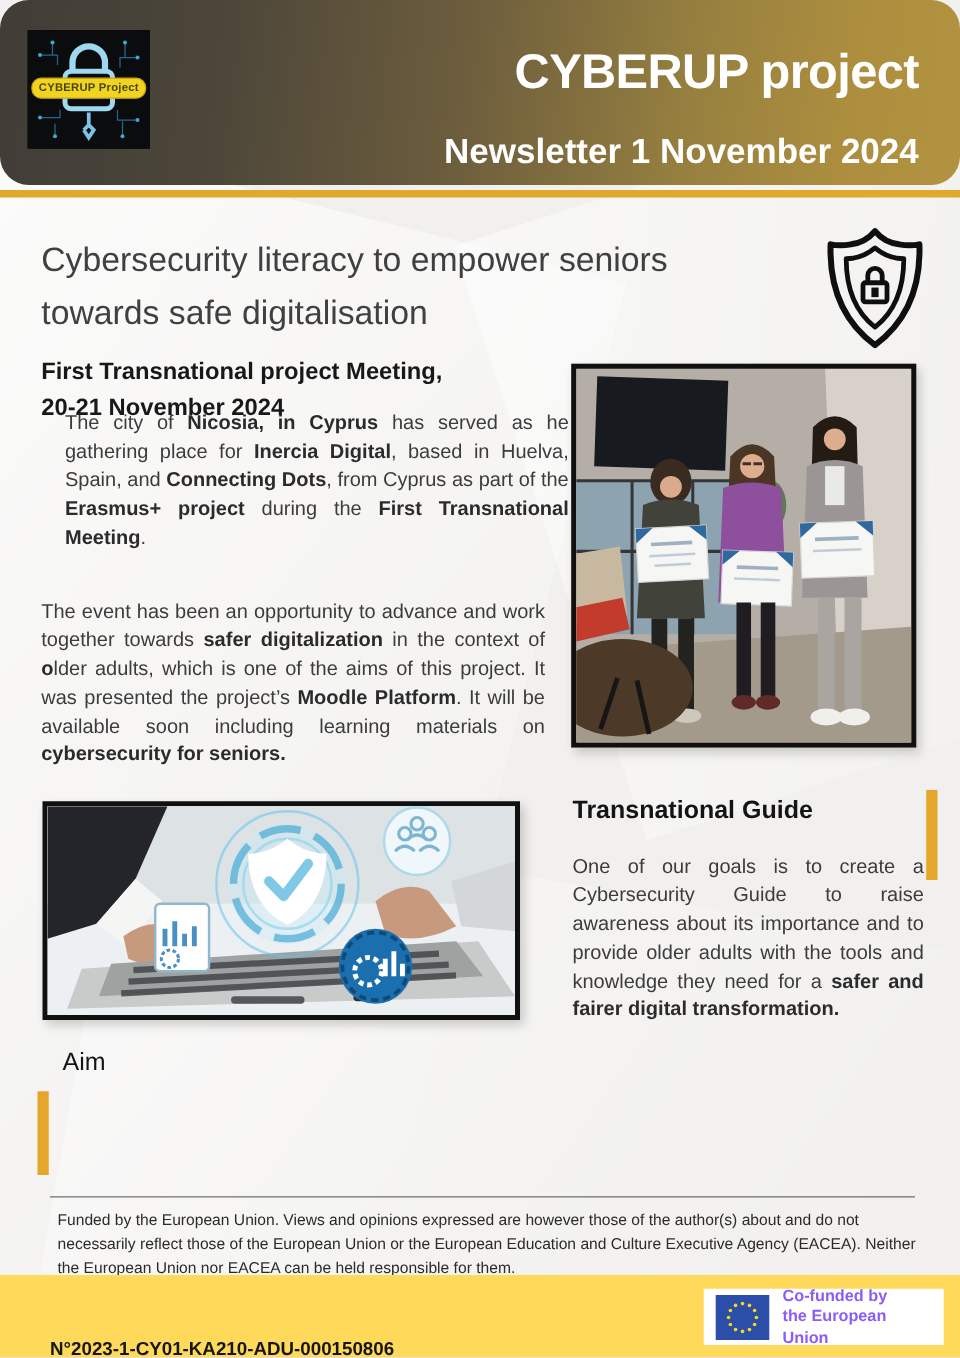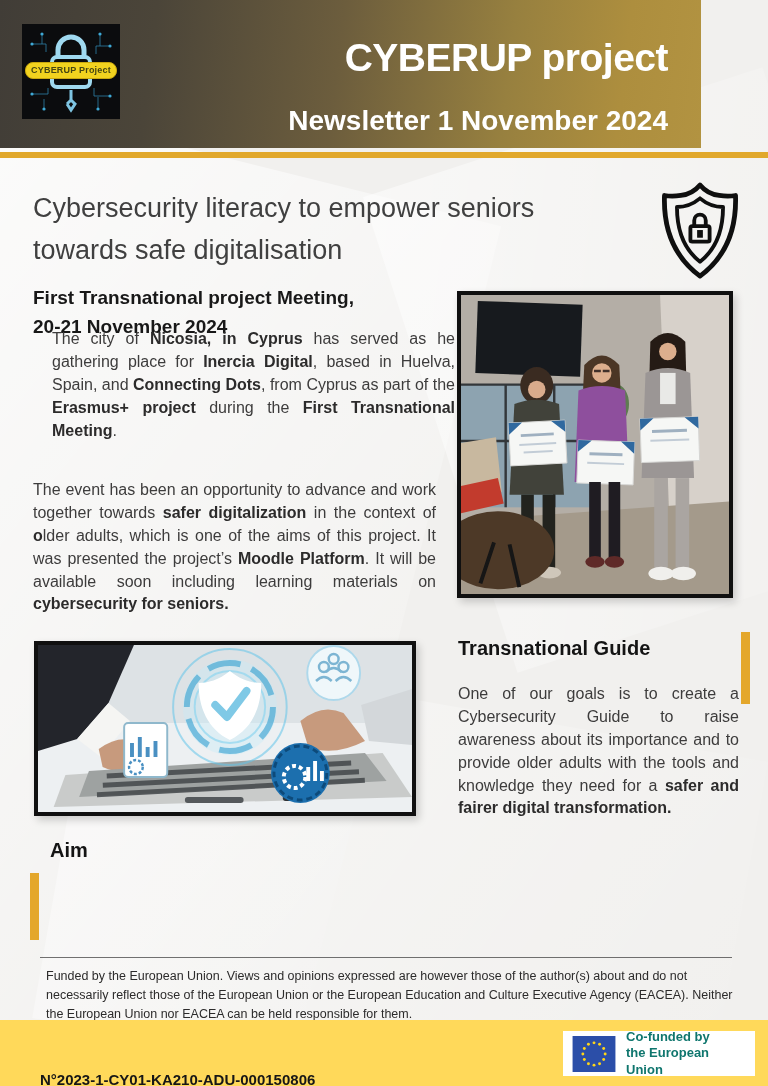--- a/index.html
+++ b/index.html
@@ -10,22 +10,23 @@
     font-family:"Liberation Sans", sans-serif; color:#3d3c3c;
   }
   
   .sheen { position:absolute; background:linear-gradient(115deg, rgba(255,255,255,0.75), rgba(255,255,255,0)); pointer-events:none; }
   .sheen.s1 { left:-120px; top:150px; width:520px; height:900px; transform:rotate(14deg); }
   .sheen.s2 { left:430px; top:120px; width:420px; height:500px; transform:rotate(-18deg); opacity:.7; }
   .sheen.s3 { left:60px; top:700px; width:680px; height:380px; transform:rotate(10deg); opacity:.6; }
 
   
   .header {
-    position:absolute; left:0; top:0; width:701px; height:148px;
+    position:absolute; left:0; top:0; width:768px; height:148px;
     background:linear-gradient(97deg, #413d37 0%, #4b4539 22%, #6c5d3d 48%, #97803f 72%, #ad8e3e 88%, #b29341 100%);
+    border-radius:23px;
   }
   .gold-stripe { position:absolute; left:0; top:152px; width:768px; height:6px; background:#e1a82c; }
   .logo-box {
     position:absolute; left:22px; top:24px; width:98px; height:95px;
     background:#0b0c0e; display:flex; align-items:center; justify-content:center;
   }
   .logo-pill {
     position:absolute; left:3px; top:38px; width:92px; height:17px;
     background:#f2d31f; border:1px solid #caa80e; border-radius:8px;
     font-size:9px; font-weight:bold; color:#474712; text-align:center; line-height:15px;
@@ -52,36 +53,36 @@
 
   .photo-frame { position:absolute; border:4px solid #101010; background:#b7b1a9; box-shadow:3px 4px 8px rgba(0,0,0,0.18); }
   .meeting-photo { left:457px; top:291px; width:276px; height:307px; }
   .laptop-photo  { left:34px;  top:641px; width:382px; height:175px; background:#eceff1; }
   .photo-frame svg { display:block; width:100%; height:100%; }
 
   .guide-heading { position:absolute; left:458px; top:637px; font-size:20px; font-weight:bold; color:#141414; }
   .guide-bar { position:absolute; left:741px; top:632px; width:9px; height:72px; background:#e4a72b; }
   .guide-par { position:absolute; left:458px; top:683px; width:281px; }
 
-  .aim-heading { position:absolute; left:50px; top:839px; font-size:20px; font-weight:bold; color:#141414; }
+  .aim-heading { position:absolute; left:50px; top:839px; font-size:20px; font-weight:normal; color:#141414; }
   .aim-bar { position:absolute; left:30px; top:873px; width:9px; height:67px; background:#e4a72b; }
   .aim-par { position:absolute; left:48px; top:876px; width:706px; font-size:15.5px; line-height:1.95; color:#2f2e2e; }
 
   .divider { position:absolute; left:40px; top:957px; width:692px; height:1px; background:rgba(40,40,40,0.65); }
   .disclaimer { position:absolute; left:46px; top:967px; width:690px; font-size:12.5px; line-height:1.5; color:#2c2b2b; }
 
   
   .footer-bar { position:absolute; left:0; top:1020px; width:768px; height:66px; background:#ffd95a; }
   .project-number { position:absolute; left:40px; top:1040px; font-size:15px; font-weight:bold; color:#161616;margin-top:31px; }
   .eu-box {
     position:absolute; left:563px; top:1031px; width:192px; height:45px; background:#ffffff;
     display:flex; align-items:center; padding:4px 6px; gap:7px;
   }
   .eu-flag { width:50px; height:36px; flex:0 0 auto; }
-  .eu-text { font-size:13px; font-weight:bold; color:#0f766e; line-height:1.25; }
+  .eu-text { font-size:13px; font-weight:bold; color:#8b5cf6; line-height:1.25; }
 </style>
 </head>
 <body>
 
 <div id="page">
   <div class="sheen s1"></div>
   <div class="sheen s2"></div>
   <div class="sheen s3"></div>
 
   <div class="header">

